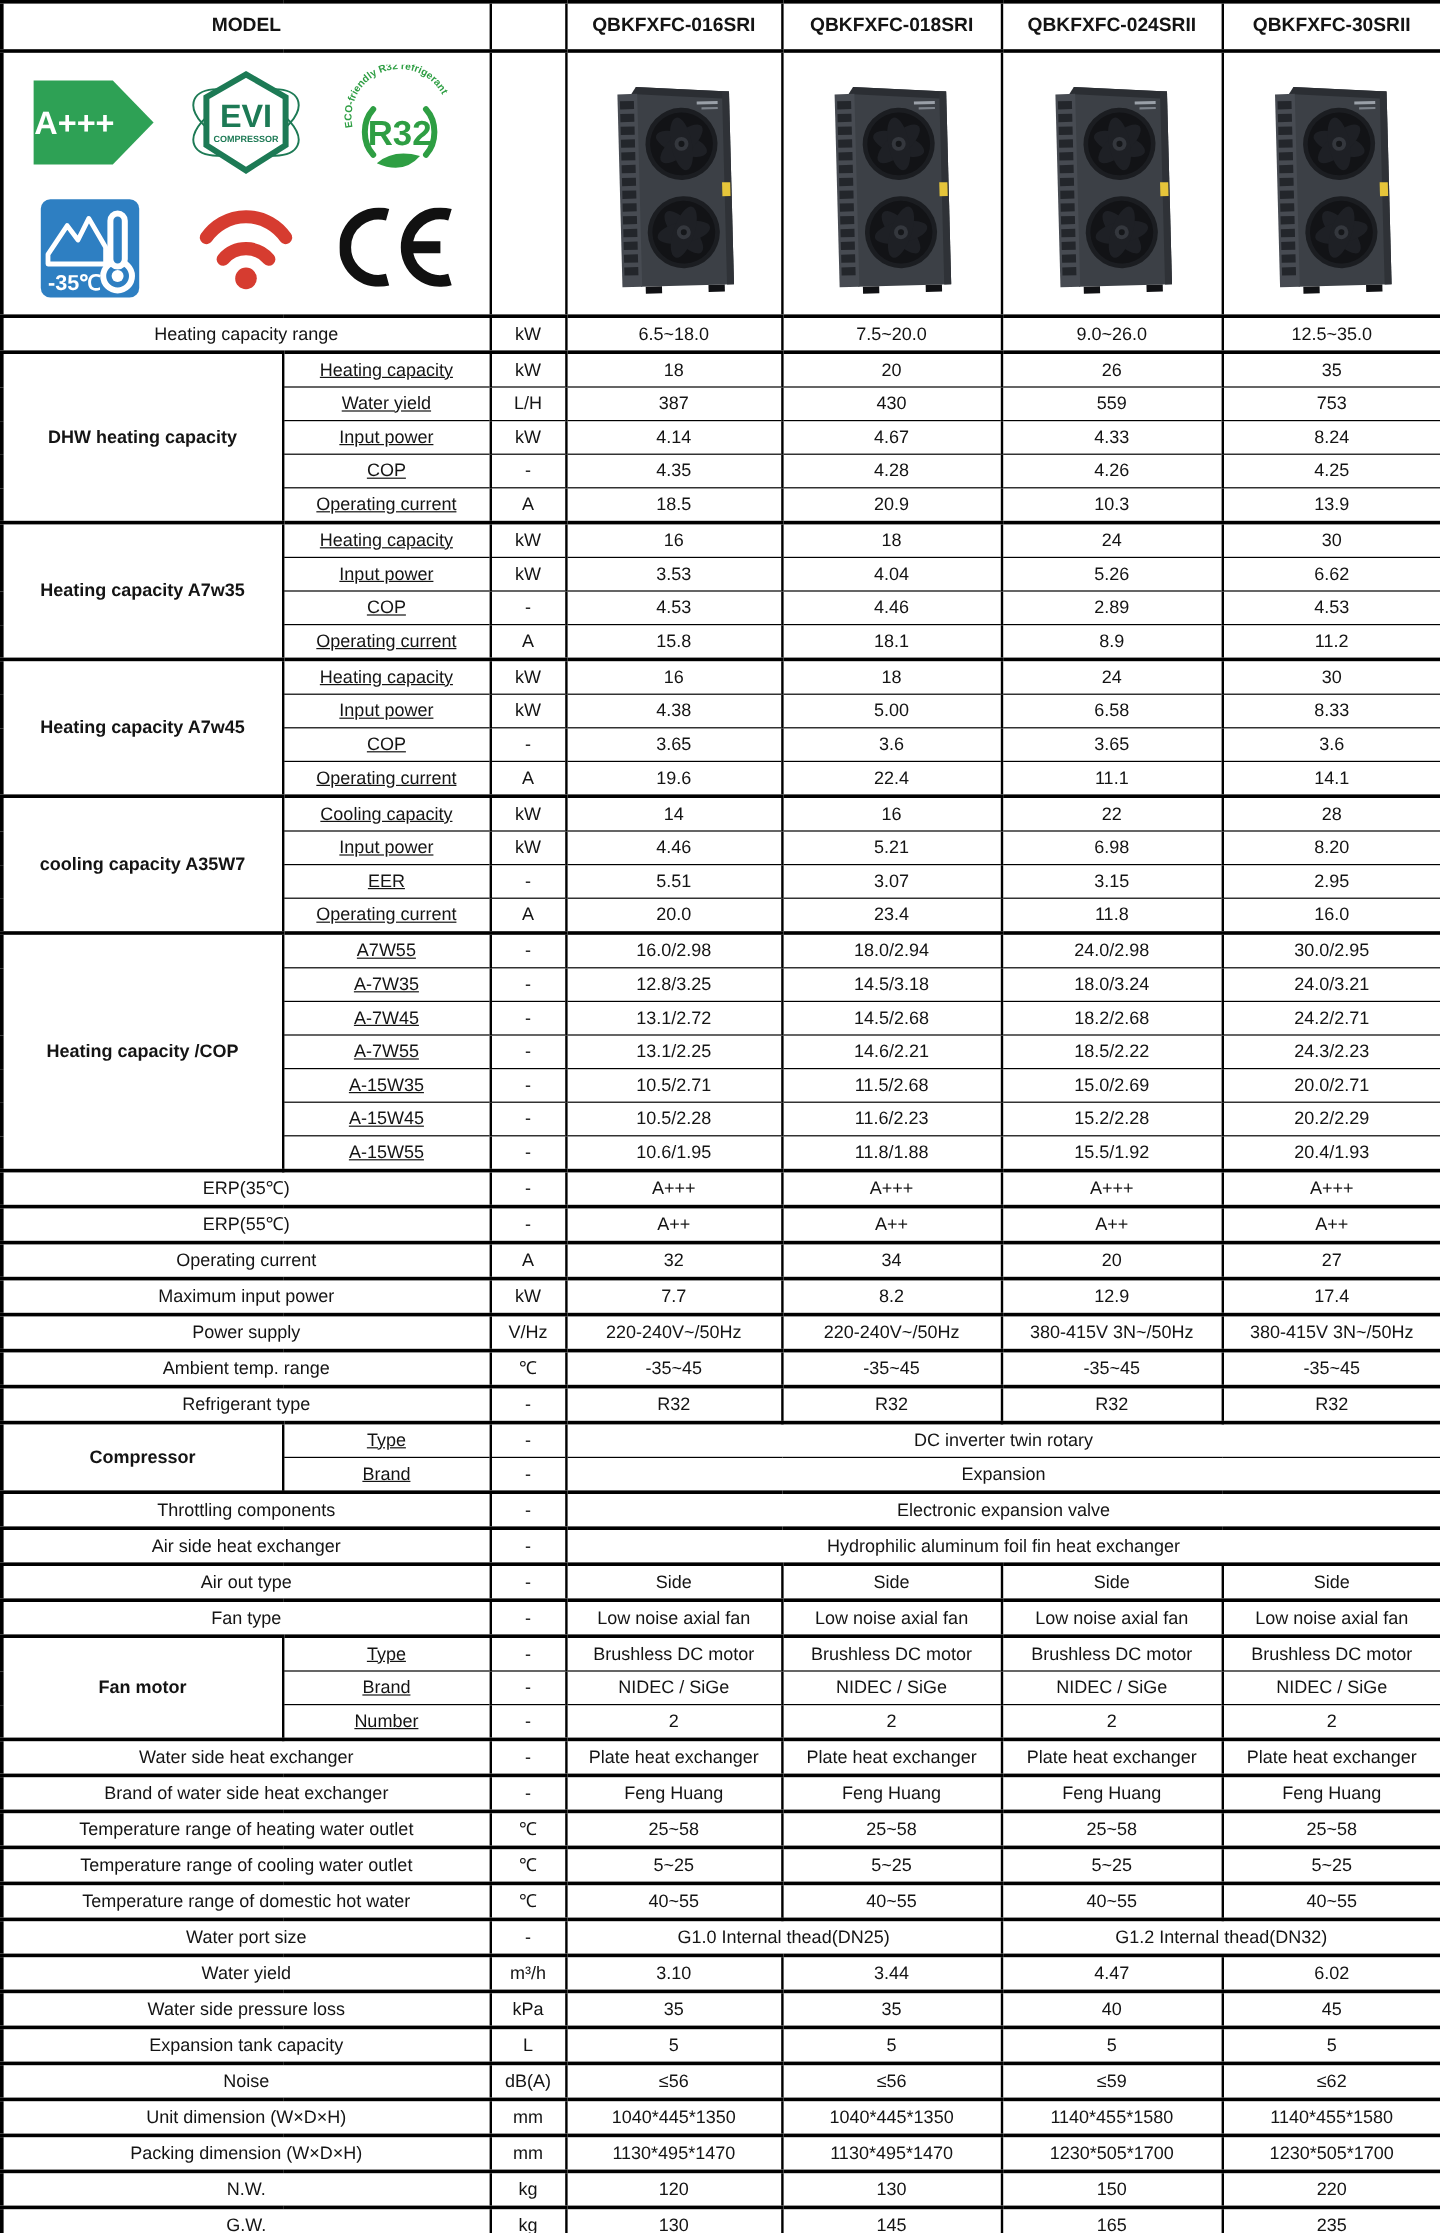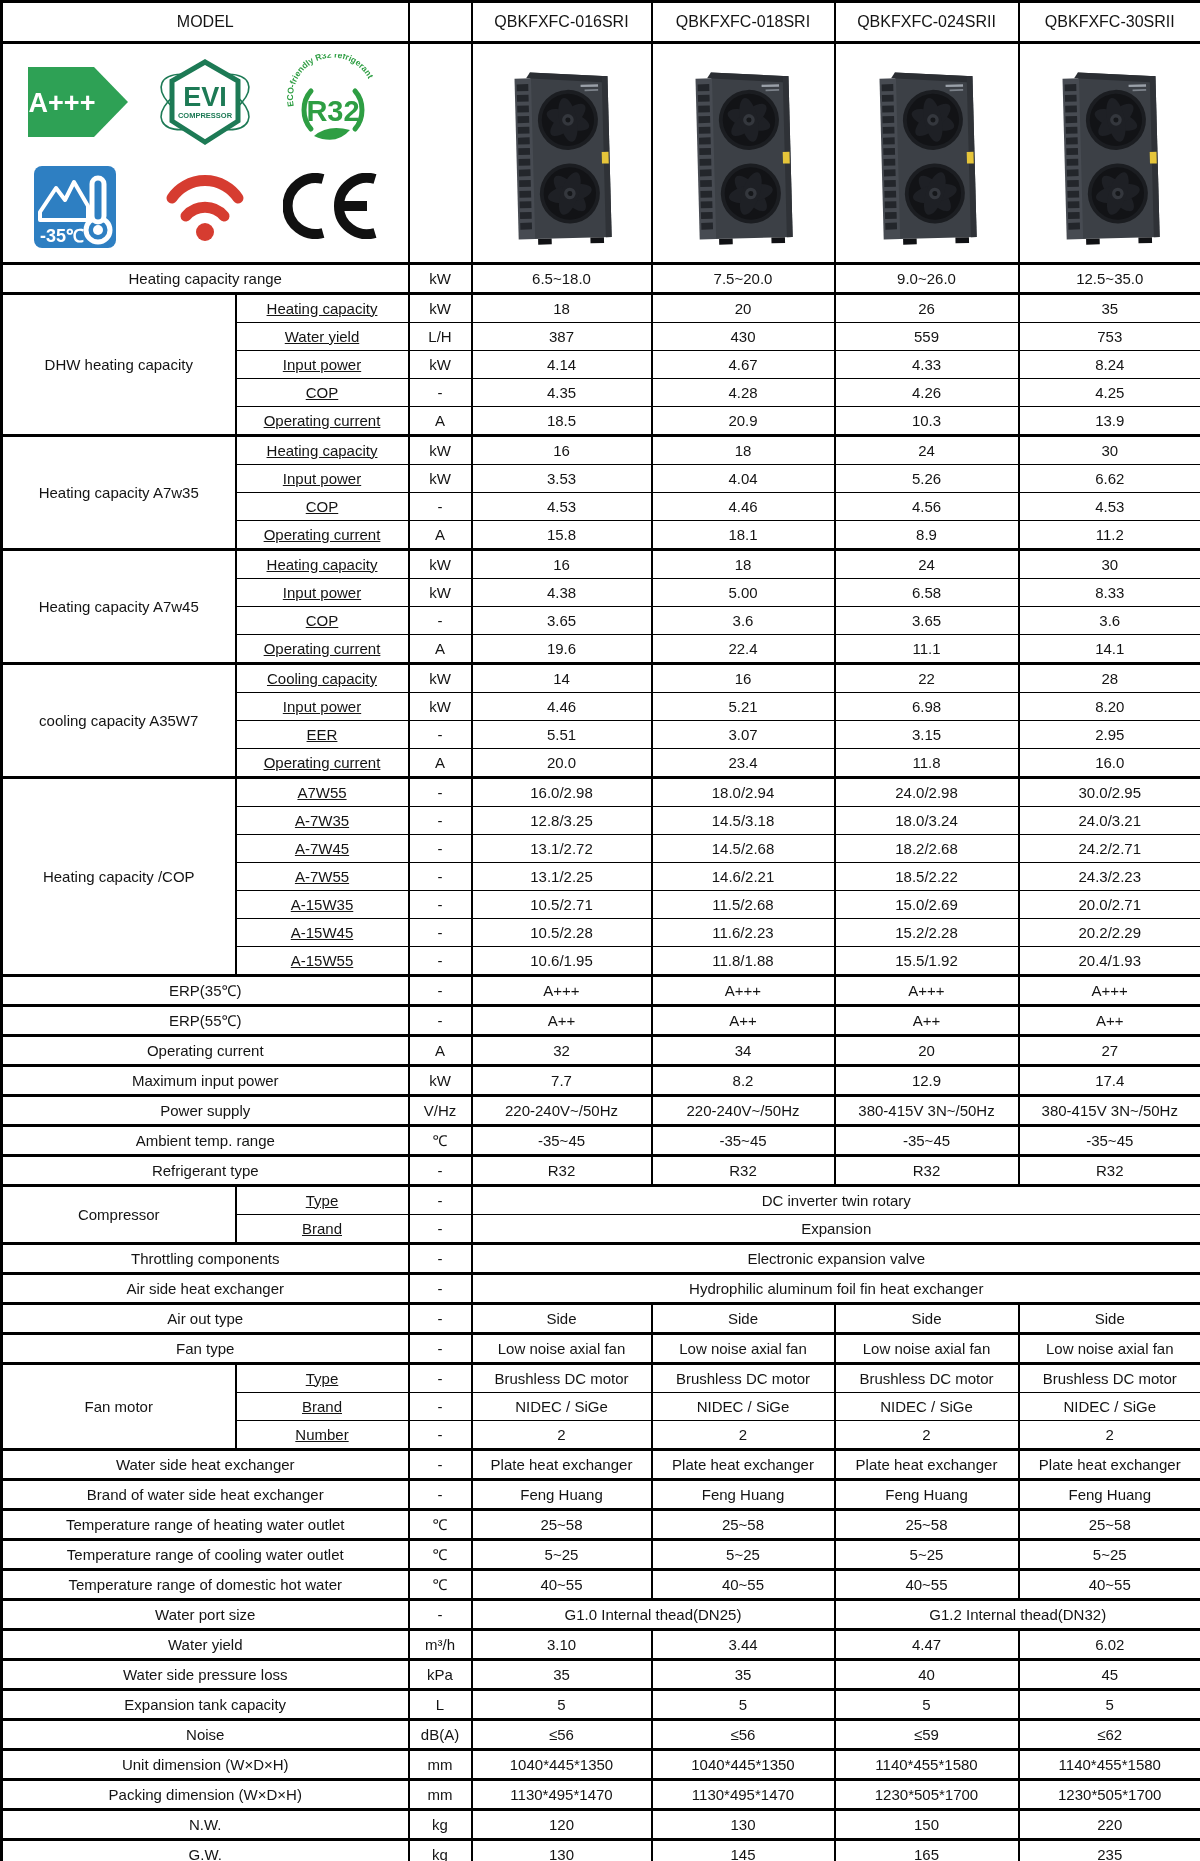--- a/index.html
+++ b/index.html
@@ -5,24 +5,24 @@
   html,body{margin:0;padding:0;background:#fff;}
   body{width:1200px;height:1861px;overflow:hidden;font-family:"Liberation Sans",sans-serif;color:#111;}
   .sheet{width:1200px;}
   table.spec{border-collapse:collapse;width:1200px;table-layout:fixed;border:3px solid #000;}
   table.spec td, table.spec th{
     border:2px solid #000;border-top-width:1px;border-bottom-width:1px;
     font-size:15px;line-height:1.05;padding:0 3px;height:27px;
     text-align:center;vertical-align:middle;overflow:hidden;white-space:nowrap;color:#141414;
   }
   tr.sec > td, tr.sec > th{border-top-width:3px;}
-  tr.header-row th{height:38px;font-size:16px;font-weight:normal;border-bottom-width:3px;}
+  tr.header-row th{height:38px;font-size:16px;font-weight:bold;border-bottom-width:3px;}
   tr.media-row td{height:190px;border-bottom-width:3px;padding:0;}
   td.lab{text-align:left;padding-left:24px;}
-  td.grp{text-align:left;padding-left:12px;white-space:normal;line-height:1.1;}
+  td.grp{text-align:left;padding-left:12px;white-space:normal;line-height:1.1;font-weight:bold;}
   td.sub{text-align:left;padding-left:11px;text-decoration:underline;}
   td.unit{font-size:14.5px;margin-left:48px;}
   td.val{font-size:15px;}
   
   .badges{display:grid;grid-template-columns:repeat(3,1fr);row-gap:10px;column-gap:6px;
           align-items:center;justify-items:center;padding:10px 14px;}
   .imgcell{vertical-align:bottom;}
   .unit-img{display:block;margin:0 auto;}
 </style>
 </head>
@@ -365,21 +365,21 @@
           <td class="val">3.53</td>
           <td class="val">4.04</td>
           <td class="val">5.26</td>
           <td class="val">6.62</td>
         </tr>
         <tr>
           <td class="sub">COP</td>
           <td class="unit">-</td>
           <td class="val">4.53</td>
           <td class="val">4.46</td>
-          <td class="val">4.56</td>
+          <td class="val">2.89</td>
           <td class="val">4.53</td>
         </tr>
         <tr>
           <td class="sub">Operating current</td>
           <td class="unit">A</td>
           <td class="val">15.8</td>
           <td class="val">18.1</td>
           <td class="val">8.9</td>
           <td class="val">11.2</td>
         </tr>

